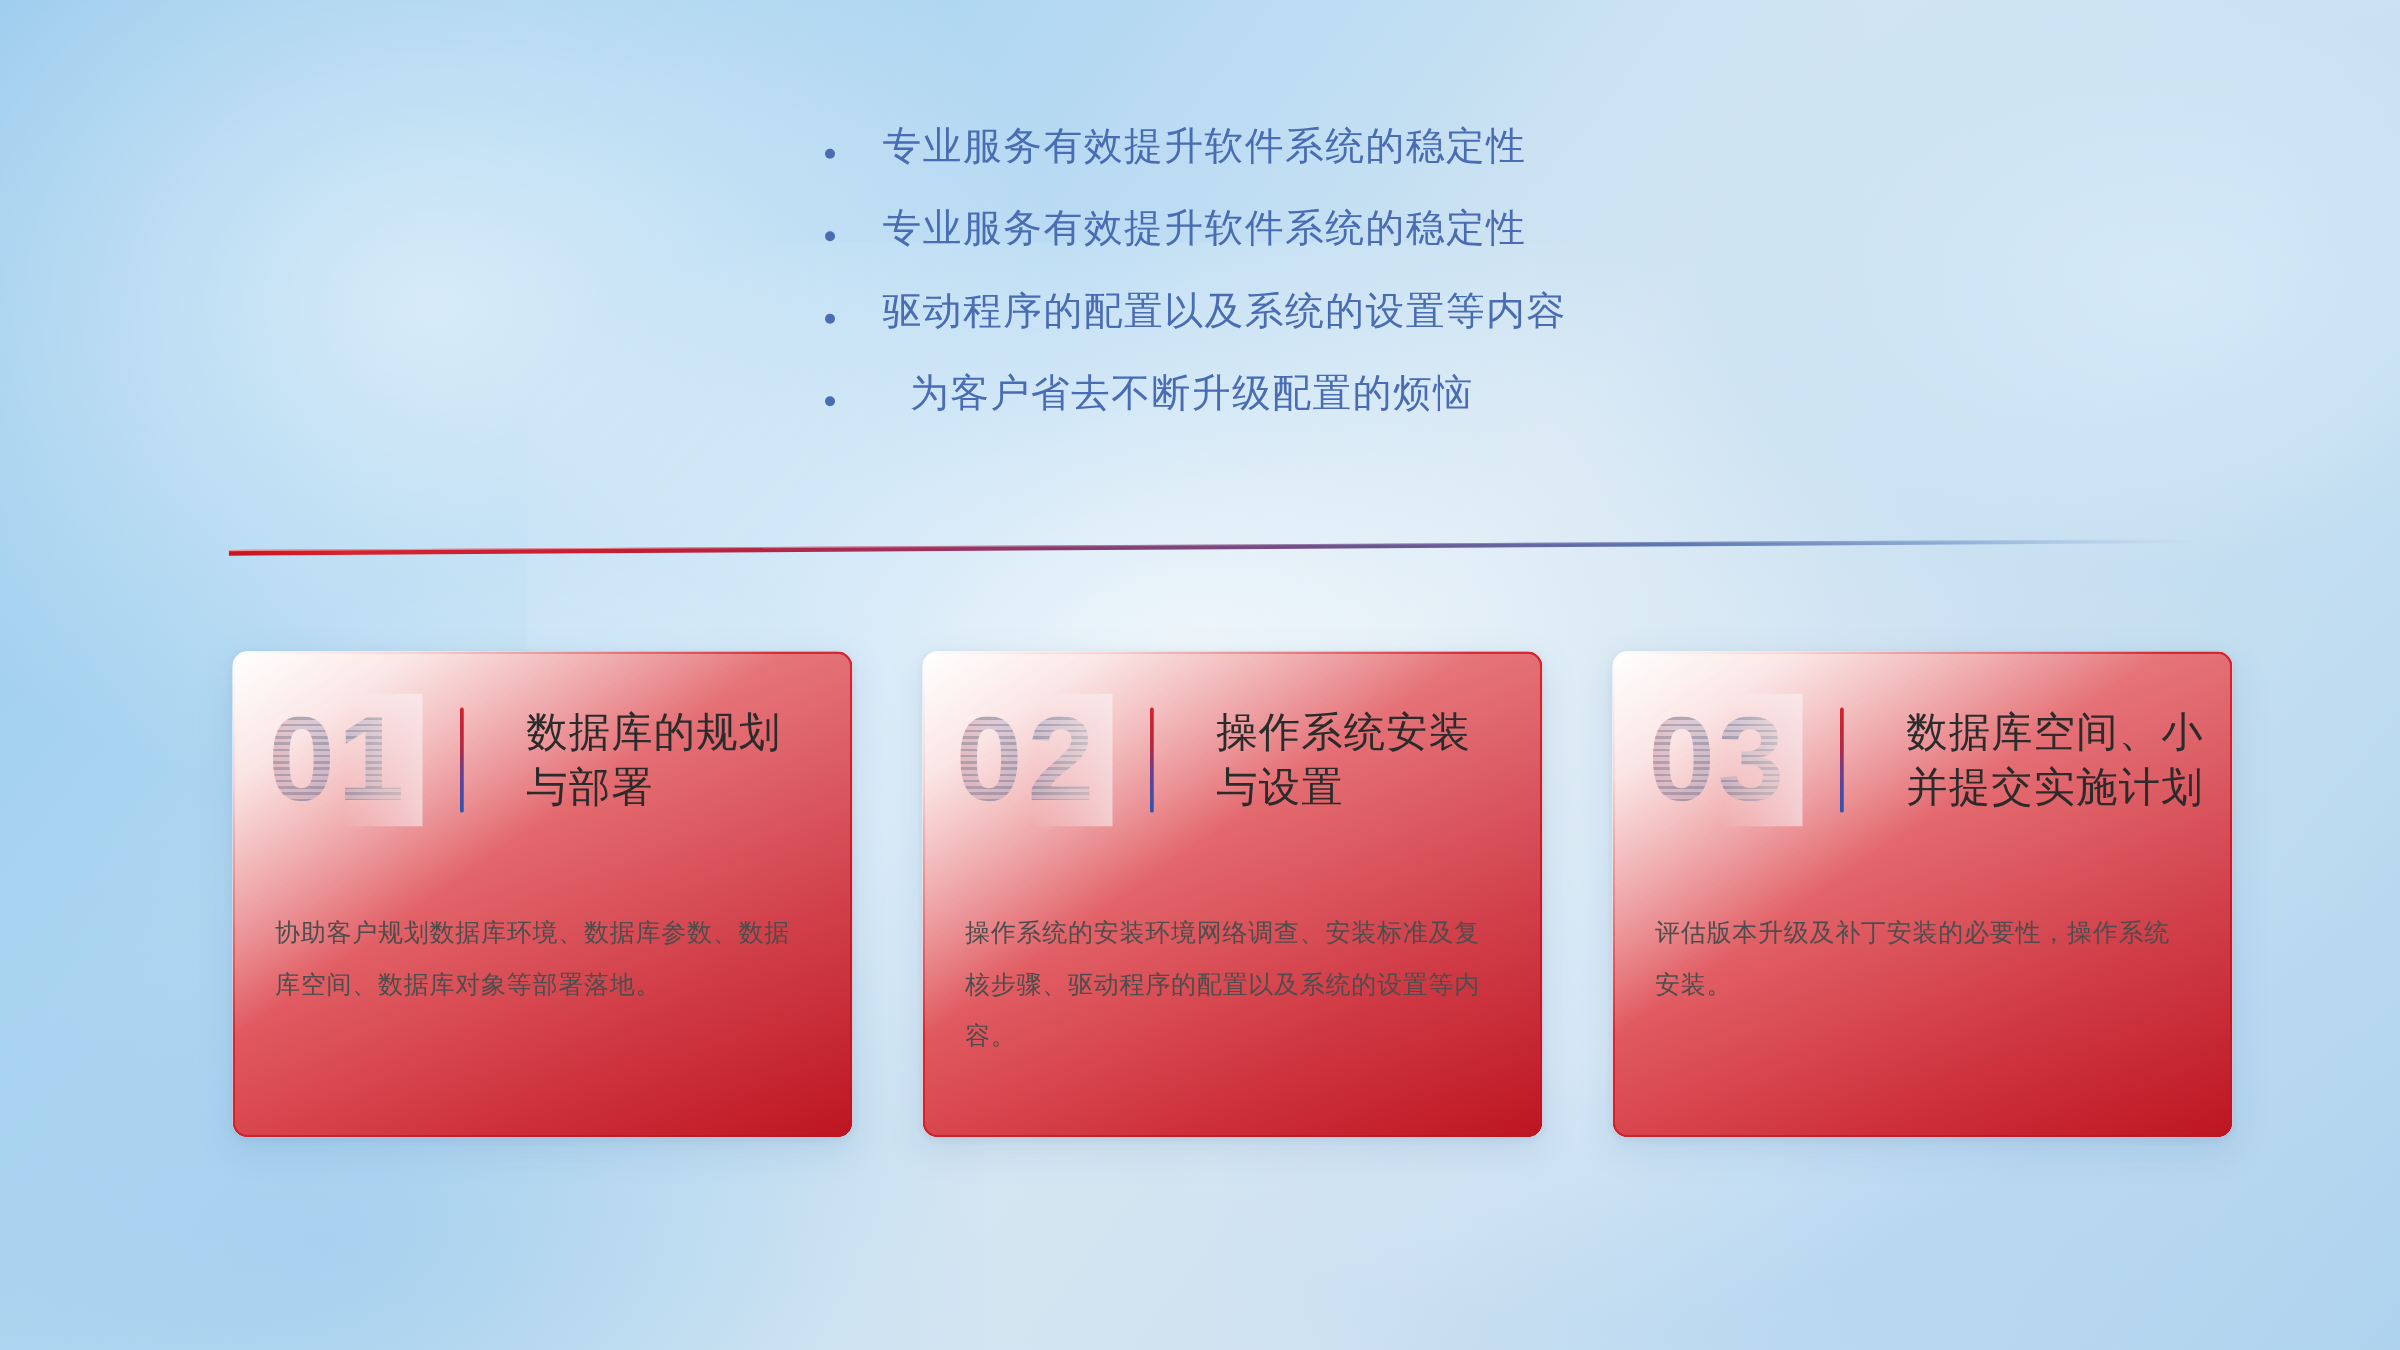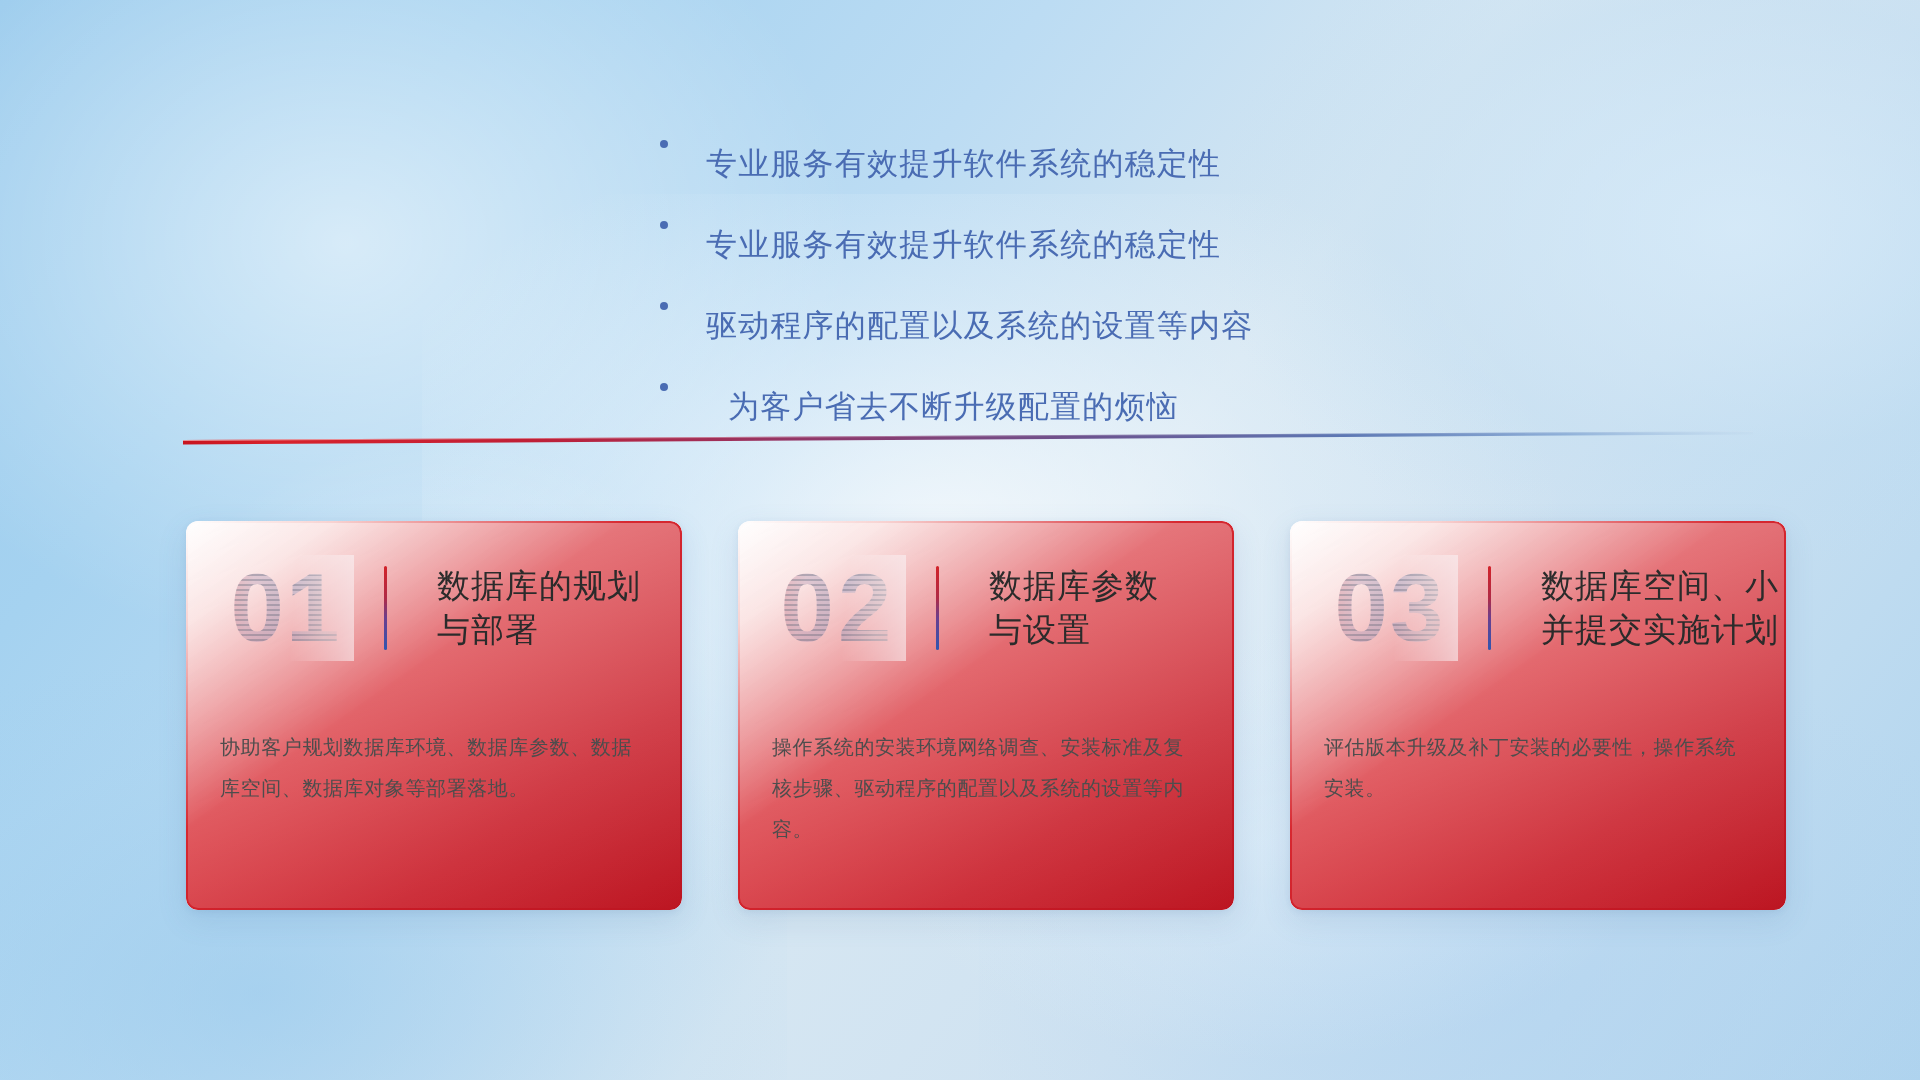--- a/index.html
+++ b/index.html
@@ -27,21 +27,21 @@
     background:radial-gradient(ellipse at 50% 50%, rgba(178,211,240,.58) 0%, rgba(178,211,240,.18) 50%, rgba(255,255,255,0) 76%); }
   .b7 { left:8%; top:40%; width:30%; height:45%;
     background:radial-gradient(ellipse at 50% 50%, rgba(255,255,255,.38) 0%, rgba(255,255,255,0) 70%); }
   .b8 { left:46%; bottom:2%; width:40%; height:40%;
     background:radial-gradient(ellipse at 50% 50%, rgba(228,242,252,.45) 0%, rgba(255,255,255,0) 72%); }
 
   
   #bullets {
     position:absolute; left:660px; top:100px; width:800px;
   }
-  .bullet { display:flex; align-items:flex-start; margin-bottom:32px;margin-top:47px; }
+  .bullet { display:flex; align-items:flex-end; margin-bottom:32px; }
   .bullet:last-child { margin-bottom:0;gap:22px; }
   .dot {
     width:8px; height:8px; border-radius:50%;
     background:#4a6cb3; flex:0 0 auto;
     margin-right:38px; position:relative; top:-7px;
   }
   .btext {
     font-size:31px; line-height:1.1; color:#4a6cb3;
     letter-spacing:1.2px; white-space:nowrap;
   }
@@ -77,21 +77,21 @@
       linear-gradient(145deg,
           rgba(255,255,255,.85) 0%,
           rgba(247,206,205,.9) 14%,
           rgba(215,40,48,1) 42%,
           rgba(200,26,38,1) 72%,
           rgba(188,22,34,1) 100%) border-box;
   }
 
   .card-head {
     position:absolute; left:0; top:34px; right:0;
-    display:flex; align-items:center; padding-left:32px;gap:24px;
+    display:flex; align-items:center; padding-left:16px;gap:24px;
   }
   .num {
     position:relative; width:136px; height:106px; flex:0 0 auto;
   }
   .num-glyph {
     position:absolute; inset:0;
     font-size:96px; font-weight:700; line-height:106px;
     letter-spacing:2px; text-align:center;
     color:#aab6c6;
     -webkit-background-clip:text; background-clip:text;
@@ -205,21 +205,21 @@
 
   <div class="card c2">
     <div class="card-border"></div>
     <div class="card-head">
       <div class="num">
         <div class="num-glyph">02</div>
         <div class="num-fade"></div>
       </div>
       <div class="vbar"></div>
       <div class="card-title">
-        <div>数据库参数</div>
+        <div>操作系统安装</div>
         <div>与设置</div>
       </div>
     </div>
     <div class="card-body">操作系统的安装环境网络调查、安装标准及复核步骤、驱动程序的配置以及系统的设置等内容。</div>
   </div>
 
   <div class="card c3">
     <div class="card-border"></div>
     <div class="card-head">
       <div class="num">

